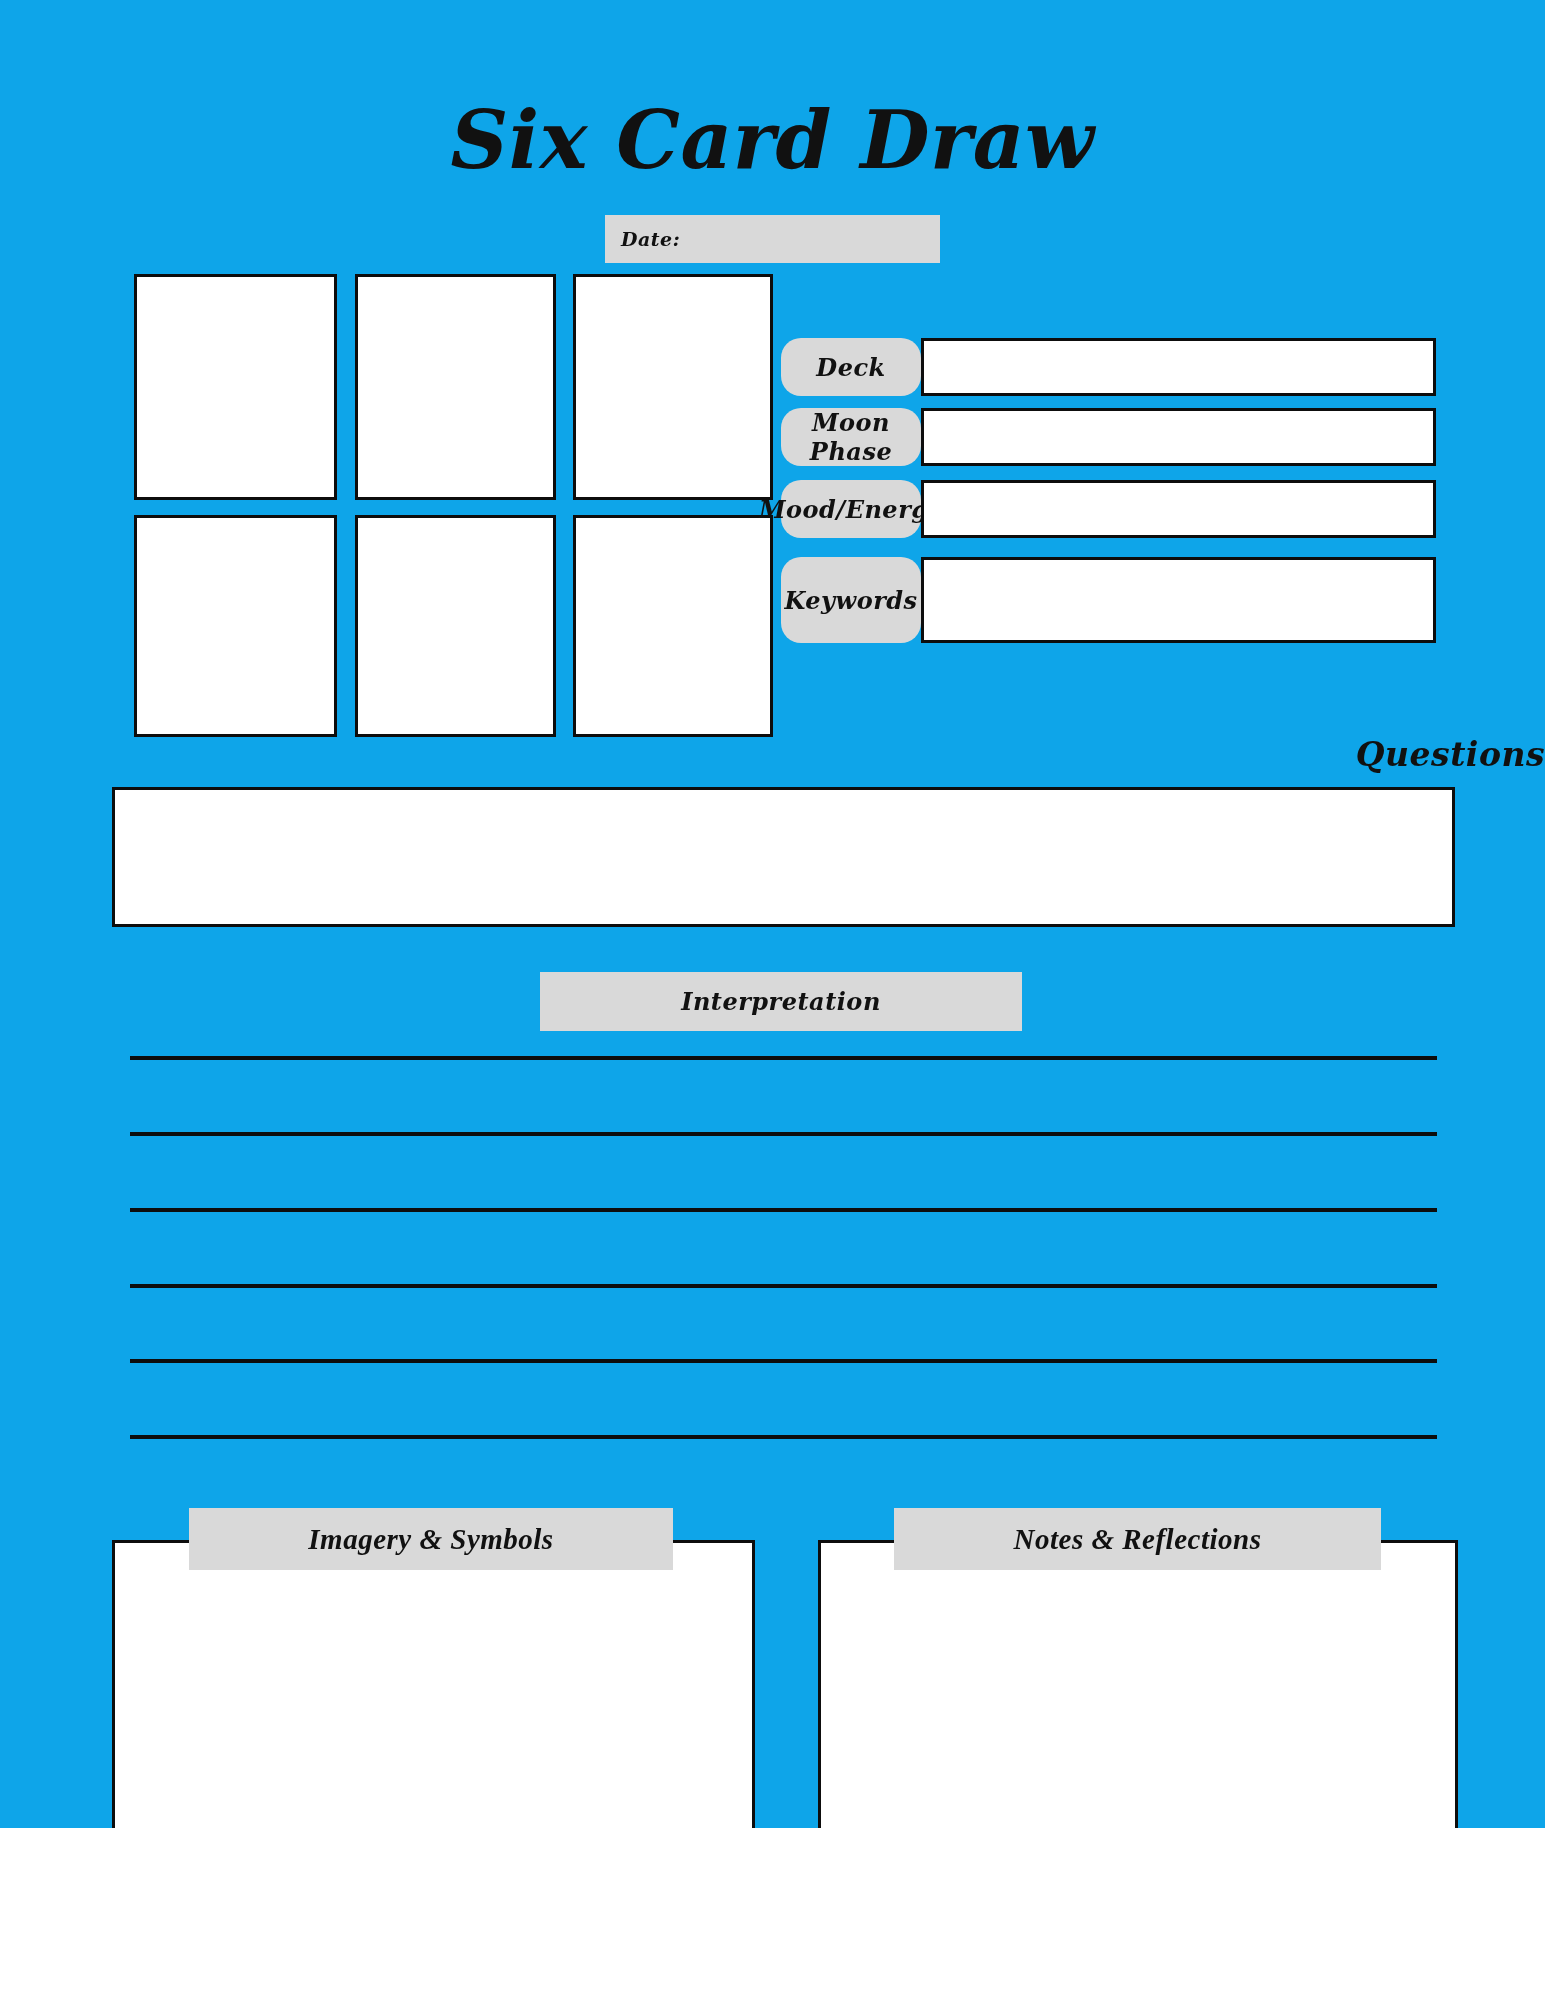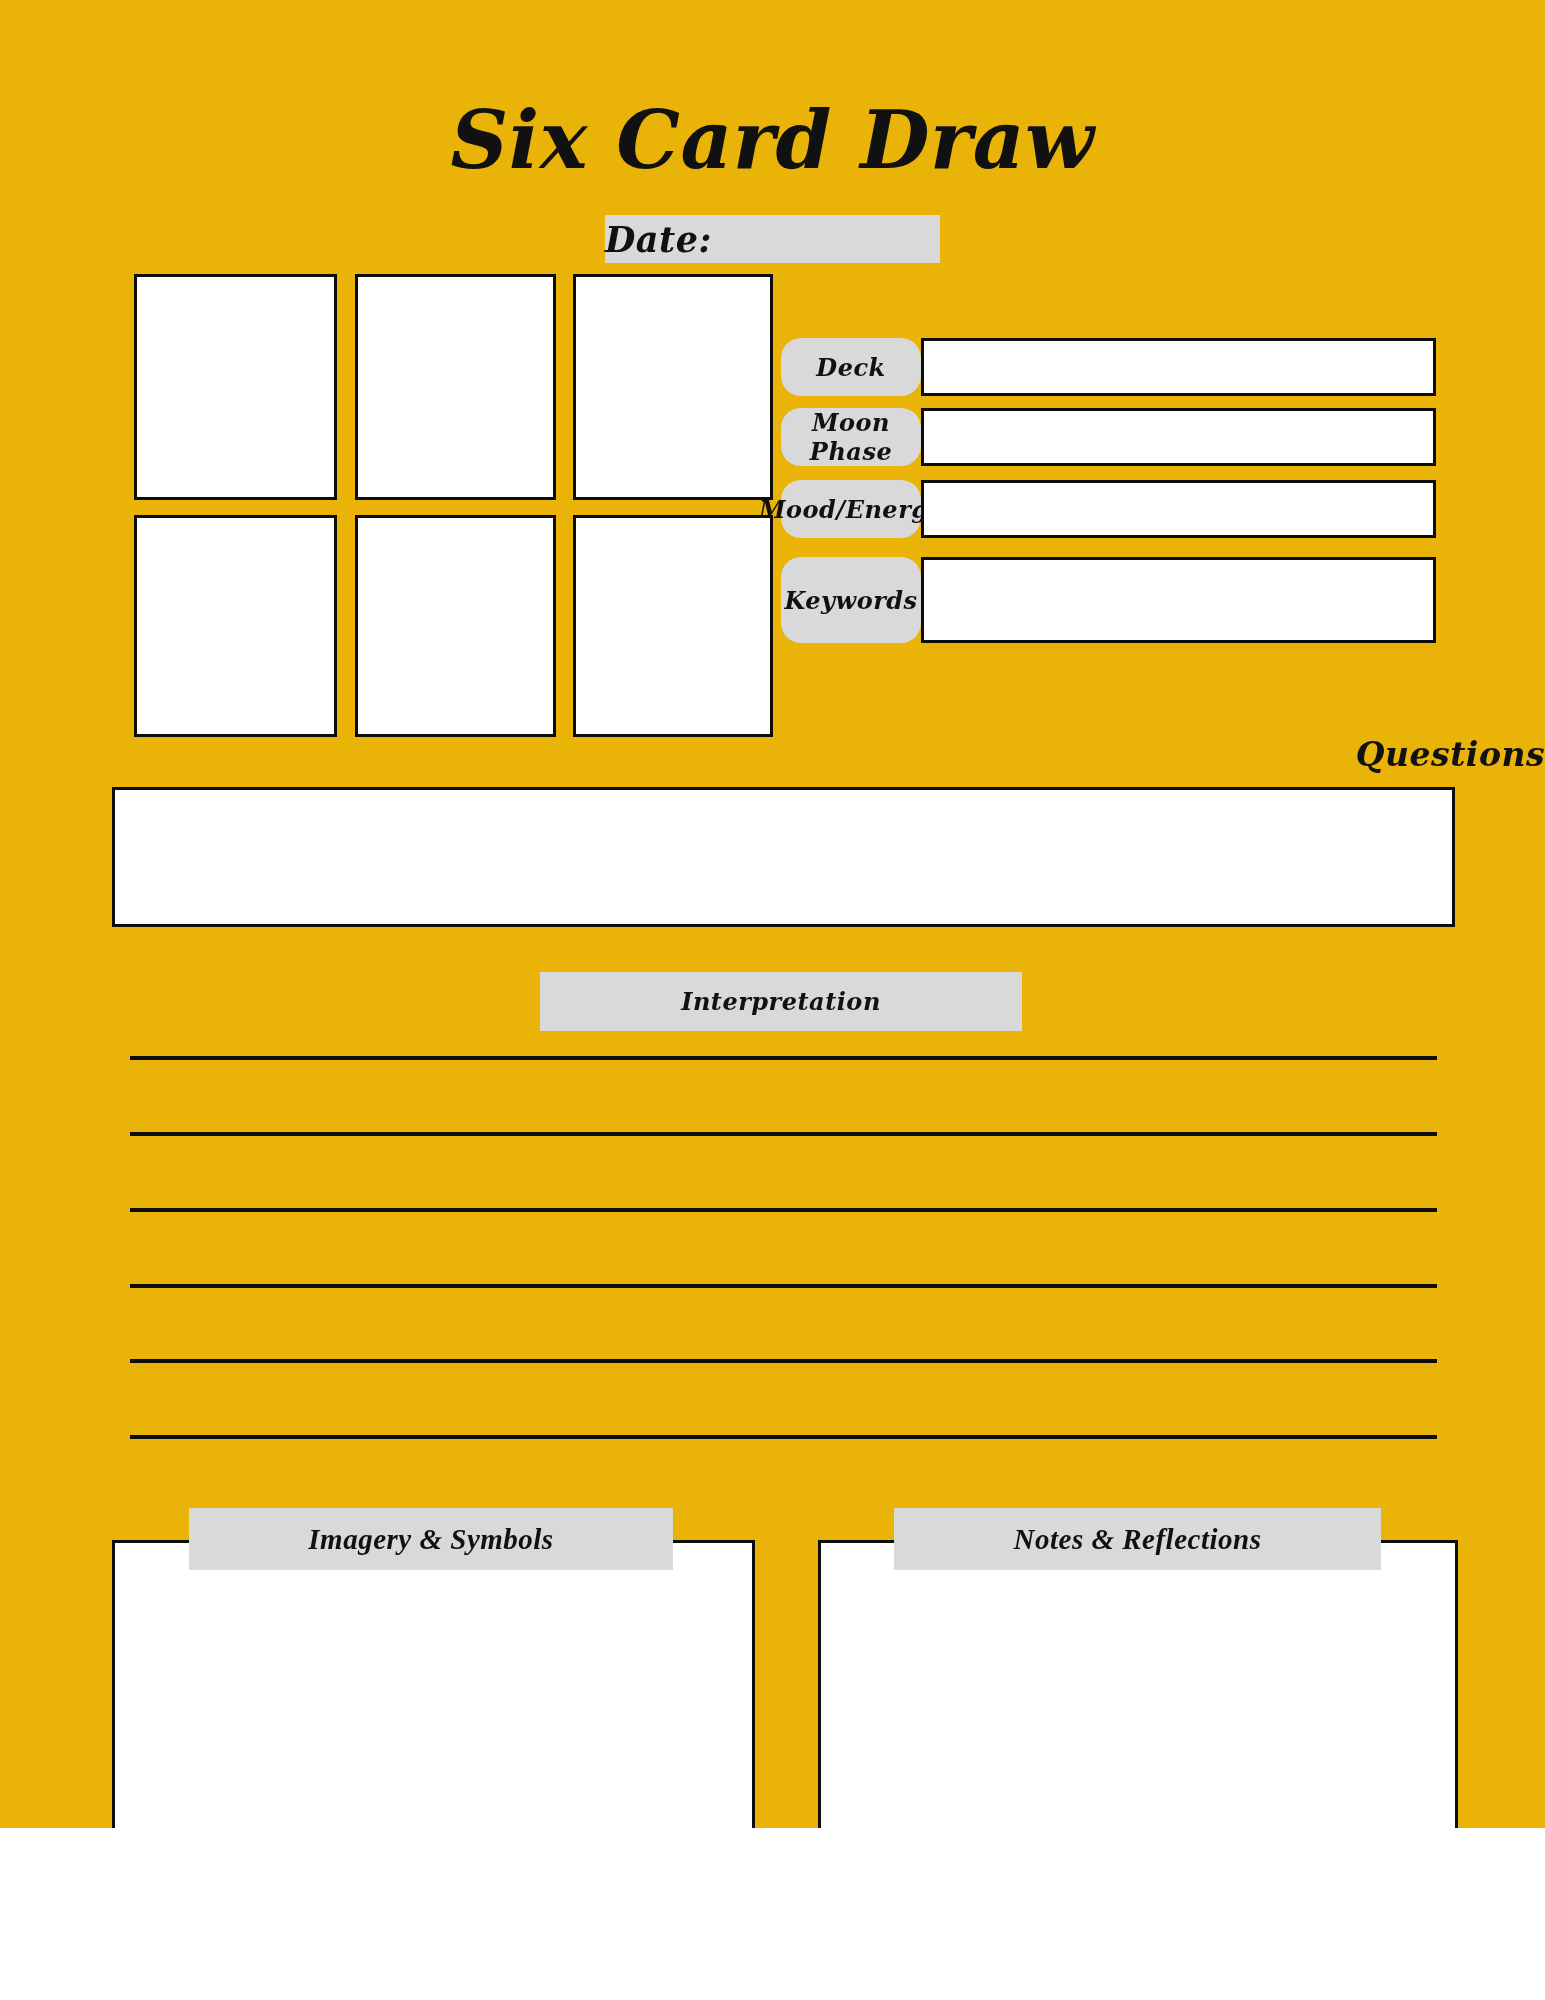--- a/index.html
+++ b/index.html
@@ -1,38 +1,38 @@
 <!DOCTYPE html>
 <html><head>
 <meta charset="utf-8">
 <style>
   html,body{margin:0;padding:0;background:#ffffff;}
   .page{
     position:relative;
     width:1545px;height:1828px;
-    background:#eab308;
+    background:#0ea5e9;
     color:#111;
     font-family:"DejaVu Serif", serif;
     overflow:hidden;
   }
   .script{font-style:italic;font-weight:700;letter-spacing:0.5px;}
   .abs{position:absolute;box-sizing:border-box;}
   .title{
     top:98px;left:0;width:100%;
     text-align:center;
     font-size:80px;line-height:1.05;
   }
   .graybar{
     background:#d9d9d9;
     display:flex;align-items:center;justify-content:center;
   }
   .date-bar{
     left:605px;top:215px;width:335px;height:48px;
-    justify-content:flex-start;
-    font-size:35px;
+    justify-content:flex-start;padding-left:16px;
+    font-size:19px;
     align-items:center;
   }
   .card{
     border:3px solid #0d0d0d;background:#ffffff;
   }
   .r1{top:274px;height:226px;}
   .r2{top:515px;height:222px;}
   .c1{left:134px;width:203px;}
   .c2{left:355px;width:201px;}
   .c3{left:573px;width:200px;}

